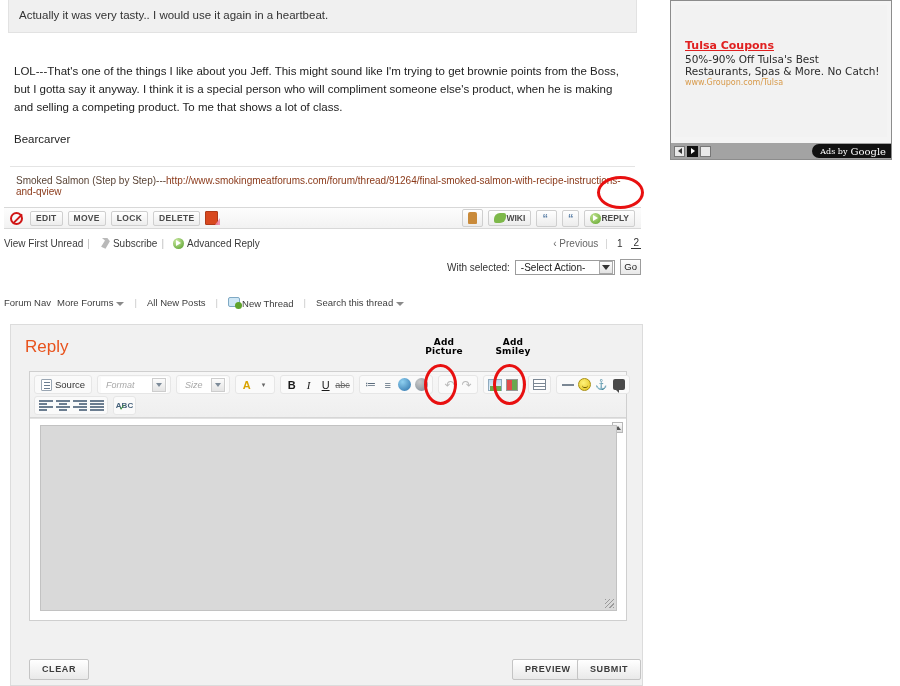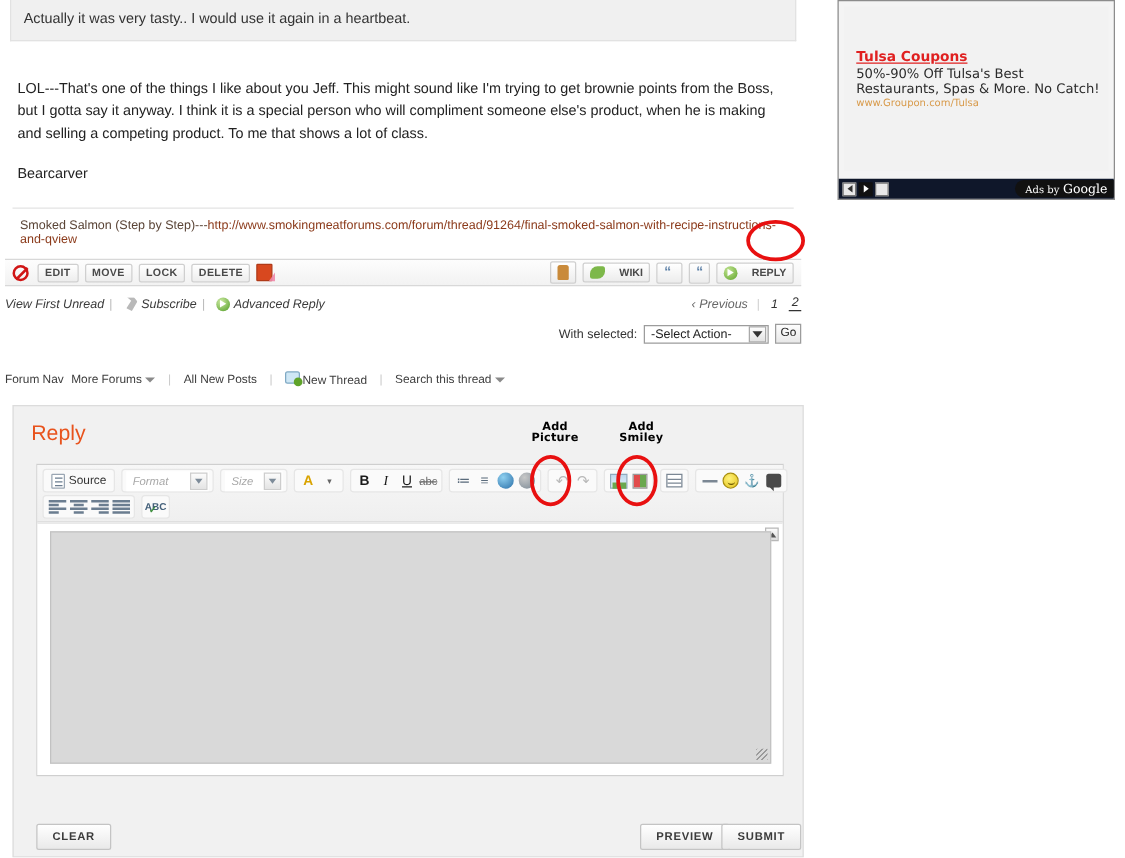--- a/index.html
+++ b/index.html
@@ -72,34 +72,34 @@
   }
   .ico-pdf {
     width: 13px; height: 14px; background:#d8481f; border:1px solid #b03a18;
     border-radius: 1px; position: relative; margin-right: 5px; flex:0 0 auto;
   }
   .ico-pdf::after{ content:""; position:absolute; right:-3px; bottom:-1px;
     border-left:5px solid transparent; border-bottom:7px solid #e8a; opacity:.9;}
   .ab-right { margin-left:auto; display:flex; align-items:center; gap:5px; }
   .pill {
     border: 1px solid #cfcfcf; background: linear-gradient(#ffffff,#ececec);
-    border-radius: 2px; padding: 2px 5px; display:flex; align-items:center; gap:11px;
+    border-radius: 2px; padding: 2px 5px; display:flex; align-items:center; gap:0;
     font-size: 8.5px; font-weight: bold; color: #4a4a4a; cursor:pointer; line-height:1;
   }
   .thumb { width:9px;height:12px;background:#c98a3a;border-radius:2px 2px 1px 1px; display:inline-block;}
   .wiki-leaf{ width:12px;height:10px;background:#7db84a;border-radius:6px 2px 6px 2px; display:inline-block;}
   .qmark{ font-size:11px; font-weight:bold; color:#5b7fa6; line-height:1; }
   .greenarrow{ width:11px;height:11px;border-radius:50%;background:
      radial-gradient(circle at 35% 30%, #bfe38f, #5fa32a); display:inline-block; position:relative;}
   .greenarrow::after{content:""; position:absolute; left:3px; top:2.5px;
      border-top:3px solid transparent;border-bottom:3px solid transparent;border-left:5px solid #fff;}
 
   .underbar {
     margin: 6px 4px 0 4px; display:flex; align-items:center; font-size:10px; color:#444;
-    position:relative; min-height:16px;font-style:italic;
+    position:relative; min-height:16px;
   }
   .underbar a { color:#3a3a3a; text-decoration:none; }
   .ico-clip{ width:11px;height:11px; display:inline-block; background:#b9b9b9;
      clip-path: polygon(25% 0,75% 0,100% 30%,60% 100%,20% 80%,55% 25%); margin:0 3px 0 5px;}
   .ico-greencircle{ width:11px;height:11px;border-radius:50%;
      background: radial-gradient(circle at 35% 30%, #cdeaa3, #4f9b23); display:inline-block; margin:0 3px 0 5px; position:relative;}
   .ico-greencircle::after{content:"";position:absolute;left:3px;top:2.5px;
      border-top:3px solid transparent;border-bottom:3px solid transparent;border-left:5px solid #fff;}
   .pager { margin-left:auto; display:flex; align-items:center; font-size:10px; color:#555; gap:7px; }
   .pager .sep { color:#cfcfcf; }
@@ -138,21 +138,21 @@
   #ad {
     position:absolute; left:670px; top:0; width:222px; height:160px;
     border:1px solid #8c8c8c; background:#f4f4f4;padding-left:32px;
   }
   #ad .adinner { position:absolute; left:4px; top:4px; right:4px; bottom:22px; background:#f2f2f2;}
   .ad-title { position:absolute; left:14px; top:38px; font-size:11px; font-weight:bold;
      color:#e02020; text-decoration:underline; font-family:"DejaVu Sans", sans-serif;}
   .ad-l1 { position:absolute; left:14px; top:52px; font-size:10.5px; color:#2b2b2b; font-family:"DejaVu Sans", sans-serif;}
   .ad-l2 { position:absolute; left:14px; top:64px; font-size:10.5px; color:#2b2b2b; font-family:"DejaVu Sans", sans-serif;}
   .ad-url { position:absolute; left:14px; top:77px; font-size:8px; color:#d89a4a; font-family:"DejaVu Sans", sans-serif;}
-  .ad-bottom { position:absolute; left:0; right:0; bottom:0; height:16px; background:#0f172a;
+  .ad-bottom { position:absolute; left:0; right:0; bottom:0; height:16px; background:#a3a3a3;
      display:flex; align-items:center; padding-left:3px; }
   .navsq { width:11px;height:11px;border:1px solid #777; background:#e9e9e9; margin-right:2px;
      display:flex;align-items:center;justify-content:center;}
   .navsq.dark{ background:#111; border-color:#111;}
   .navsq .t{ width:0;height:0;border-top:3px solid transparent;border-bottom:3px solid transparent;}
   .navsq .t.left{ border-right:4px solid #333;}
   .navsq .t.right{ border-left:4px solid #fff;}
   .adsby {
     margin-left:auto; background:#111; color:#fff; font-size:8px; height:14px;
     display:flex; align-items:center; padding:0 5px 0 8px; border-radius: 7px 0 0 7px;

